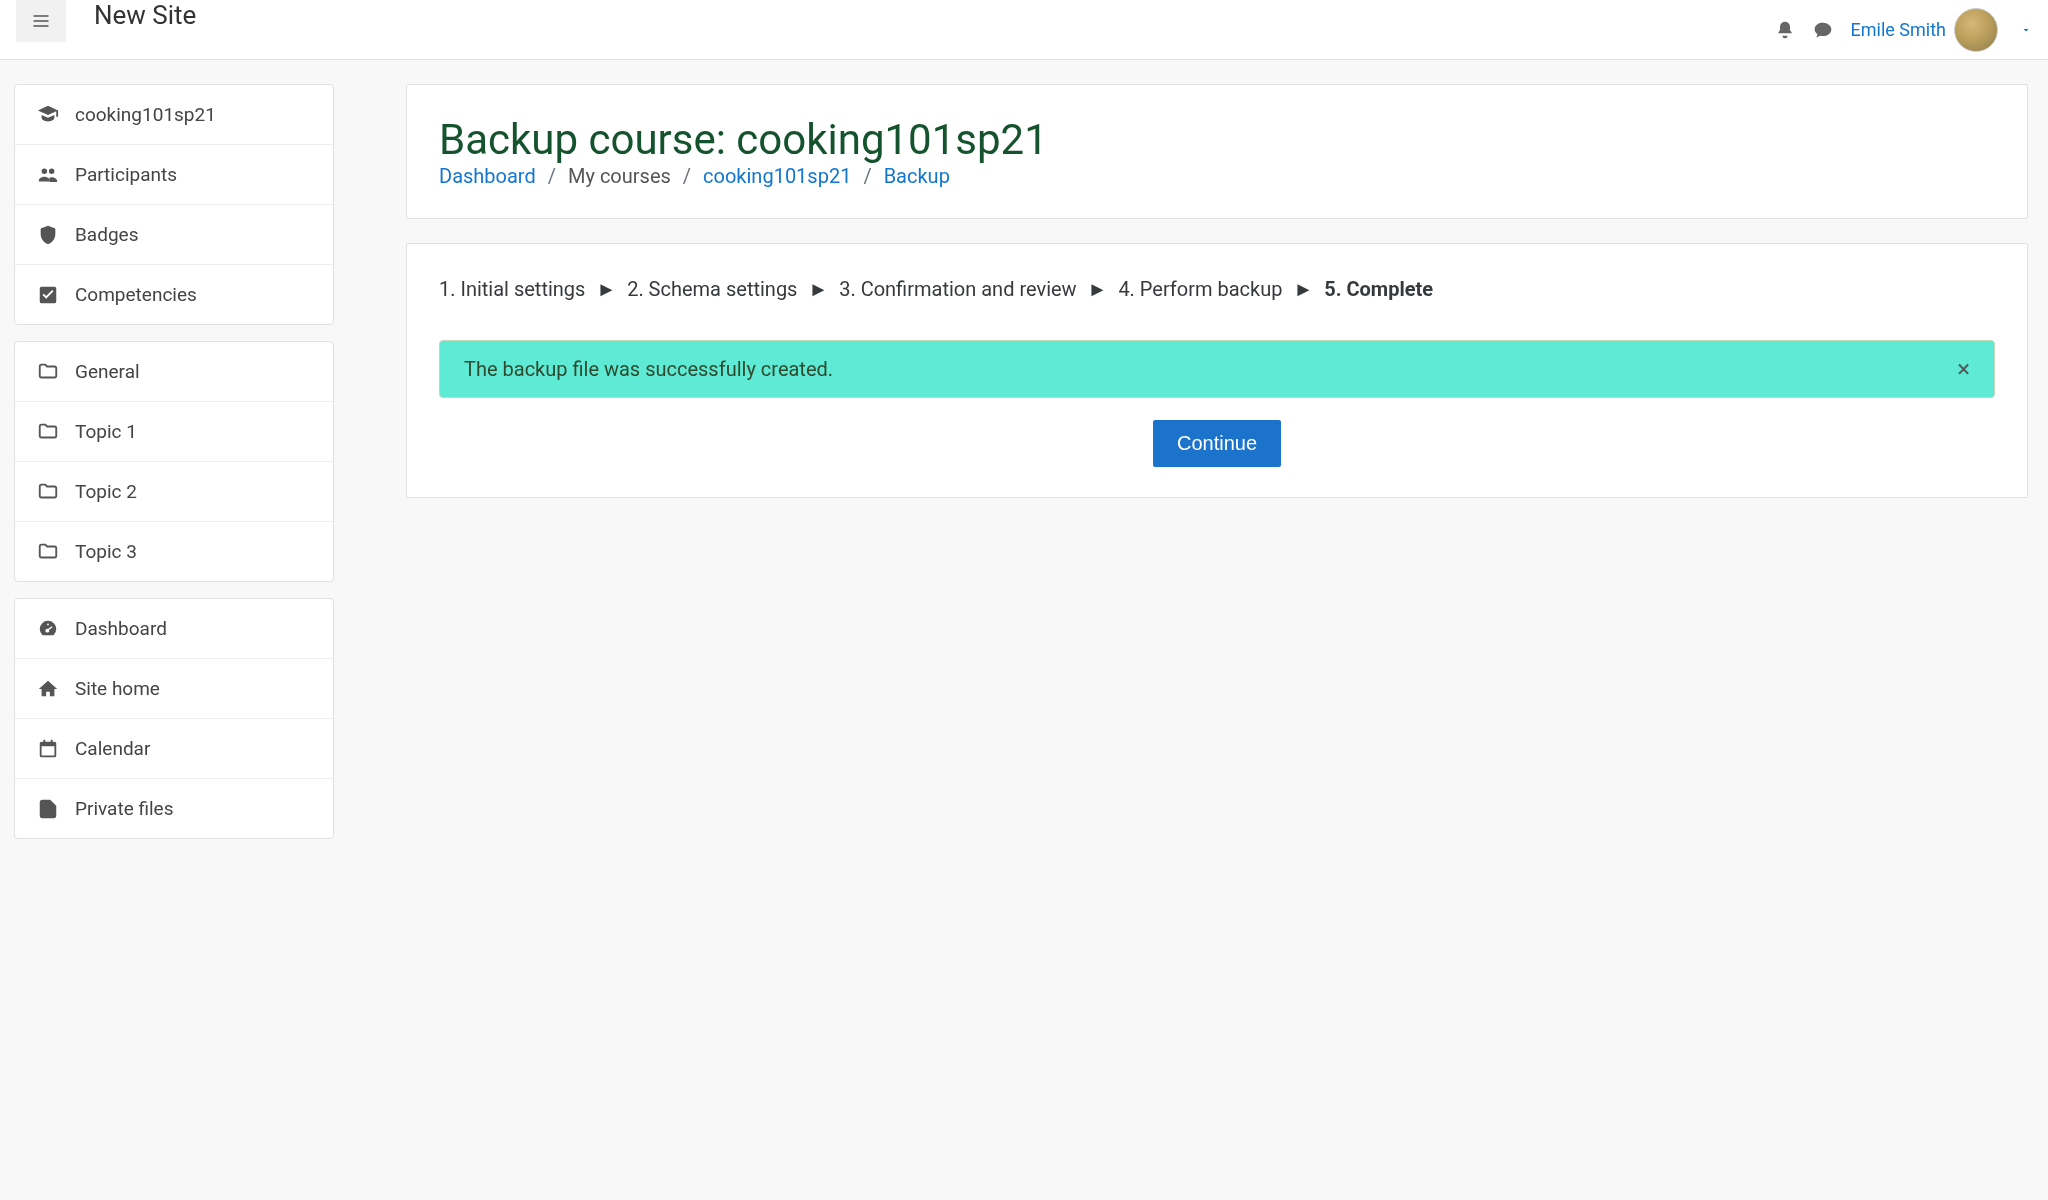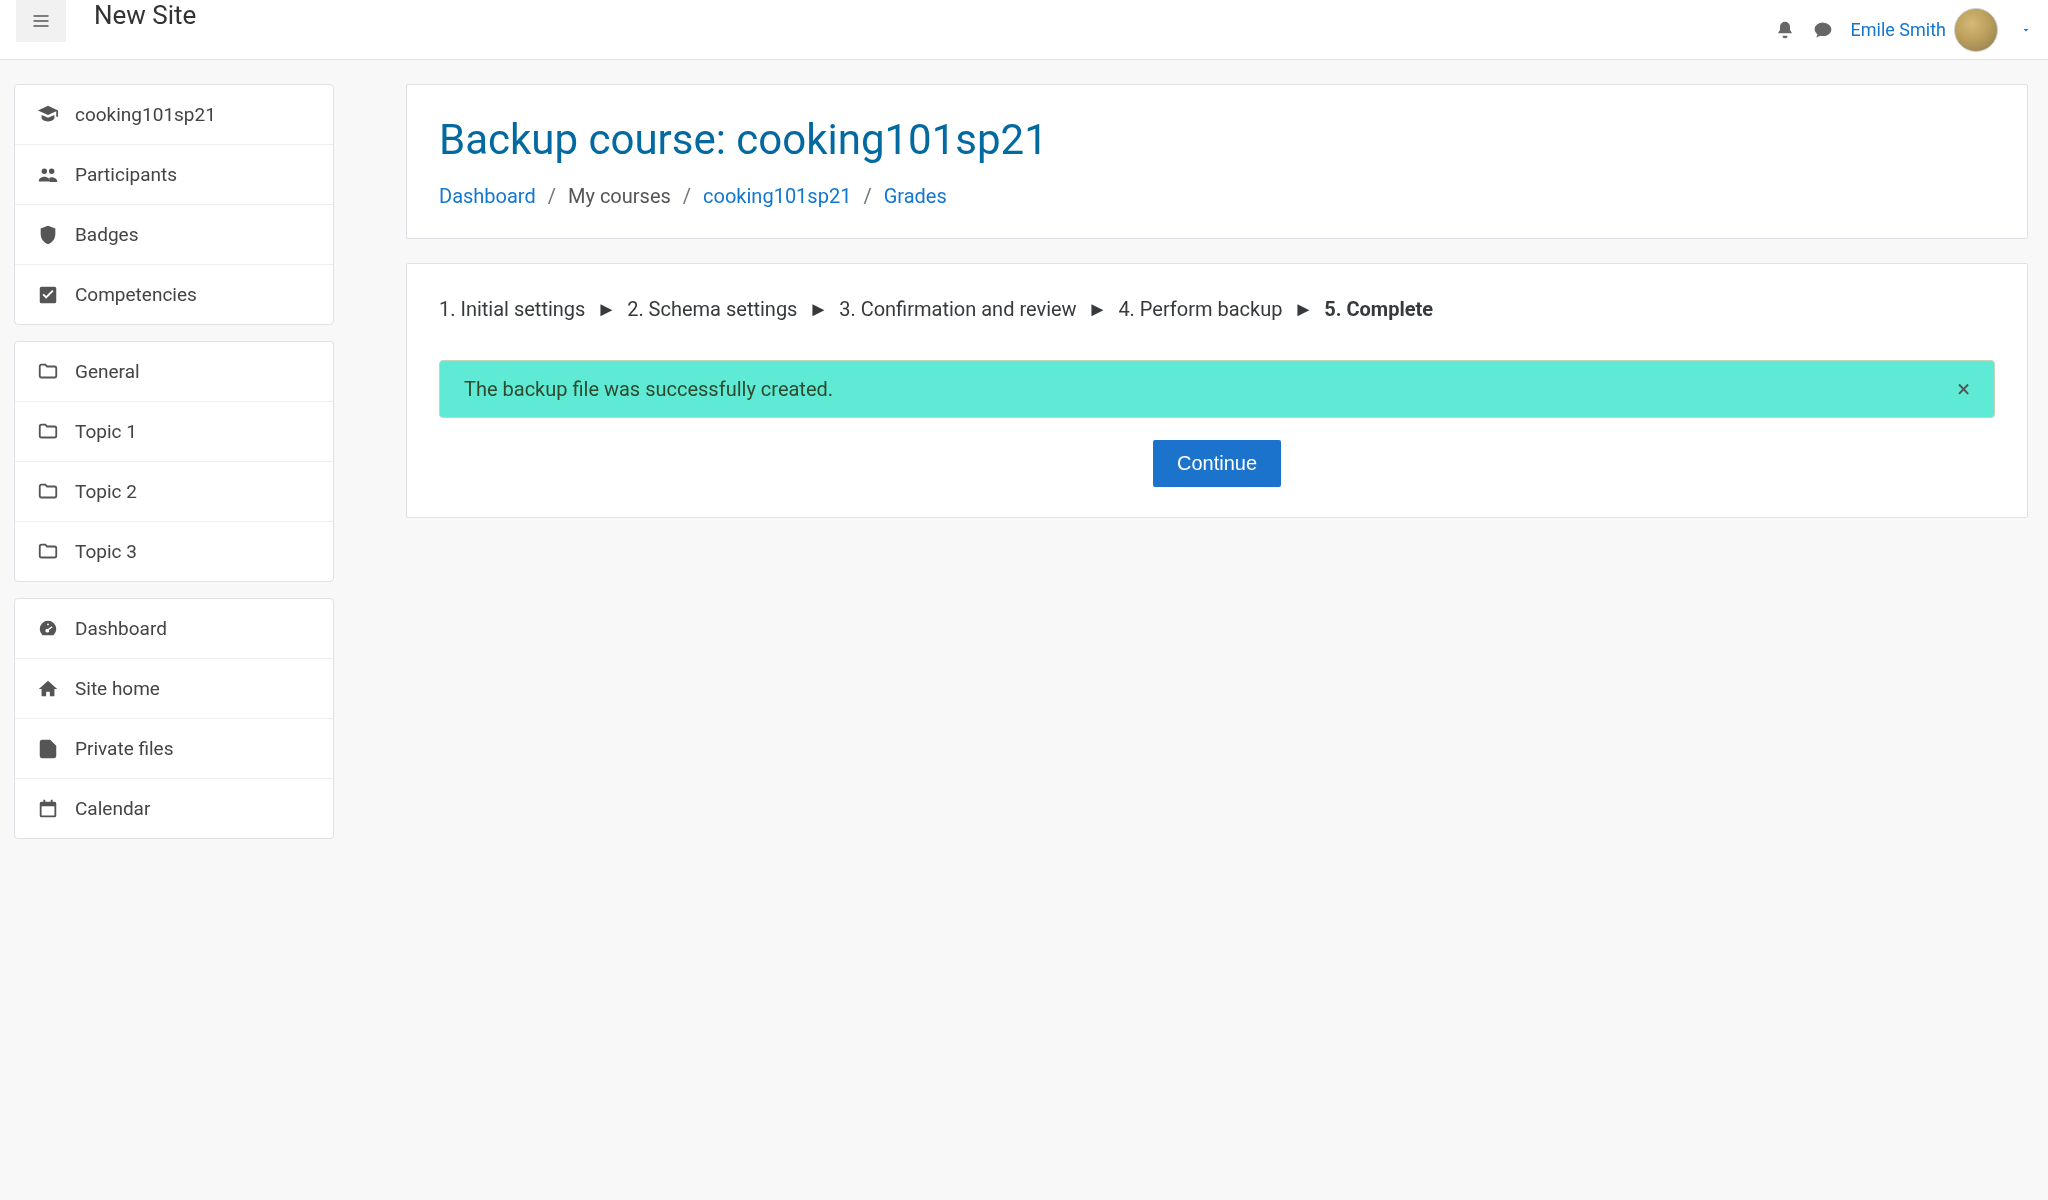--- a/index.html
+++ b/index.html
@@ -80,21 +80,21 @@
 
     
     .main { flex: 1; padding: 24px 20px 24px 16px; }
     .card {
       background: #fff;
       border: 1px solid #dee2e6;
       border-radius: 2px;
       padding: 30px 32px;
       margin-bottom: 24px;
     }
-    .page-title { font-size: 42px; font-weight: 400; color: #0369a1; margin-bottom: 20px; }
+    .page-title { font-size: 42px; font-weight: 400; color: #14532d; }
     .breadcrumb { font-size: 20px; color: #555; display:flex; flex-wrap: wrap; gap: 6px; align-items:center; }
     .breadcrumb a { color: #1177d1; }
     .breadcrumb .sep { color: #6c757d; padding: 0 6px; }
 
     .steps { font-size: 20px; color: #373a3c; margin-bottom: 36px; line-height:1.5; }
     .steps .arrow { padding: 0 6px; }
     .steps .current { font-weight: 700; }
 
     .alert {
       background: #d4ddcf;
@@ -226,47 +226,47 @@
           </svg>
         <span>Dashboard</span>
       </div>
       <div class="side-item">
         <svg viewBox="0 0 24 24">
             <path d="M12 3 2 12h3v8h5v-5h4v5h5v-8h3L12 3z"></path>
           </svg>
         <span>Site home</span>
       </div>
       <div class="side-item">
+        <svg viewBox="0 0 24 24">
+            <path d="M7 2v2H5a2 2 0 0 0-2 2v13a2 2 0 0 0 2 2h14a2 2 0 0 0 2-2V6a2 2 0 0 0-2-2h-2V2h-2v2H9V2H7zm-2 7h14v10H5V9z"></path>
+          </svg>
+        <span>Calendar</span>
+      </div>
+      <div class="side-item">
         <svg viewBox="0 0 24 24" fill="none" stroke="#555" stroke-width="2">
             <path d="M14 3H6a2 2 0 0 0-2 2v14a2 2 0 0 0 2 2h12a2 2 0 0 0 2-2V9l-6-6z"></path>
             <path d="M14 3v6h6"></path>
           </svg>
         <span>Private files</span>
-      </div>
-      <div class="side-item">
-        <svg viewBox="0 0 24 24">
-            <path d="M7 2v2H5a2 2 0 0 0-2 2v13a2 2 0 0 0 2 2h14a2 2 0 0 0 2-2V6a2 2 0 0 0-2-2h-2V2h-2v2H9V2H7zm-2 7h14v10H5V9z"></path>
-          </svg>
-        <span>Calendar</span>
       </div>
     </div>
 
   </nav>
 
   <main class="main">
     <div class="card">
       <h1 class="page-title">Backup course: cooking101sp21</h1>
       <div class="breadcrumb">
         <a>Dashboard</a>
         <span class="sep">/</span>
         <span>My courses</span>
         <span class="sep">/</span>
         <a>cooking101sp21</a>
         <span class="sep">/</span>
-        <a>Grades</a>
+        <a>Backup</a>
       </div>
     </div>
 
     <div class="card">
       <div class="steps">
         <span>1. Initial settings</span>
         <span class="arrow">►</span>
         <span>2. Schema settings</span>
         <span class="arrow">►</span>
         <span>3. Confirmation and review</span>

